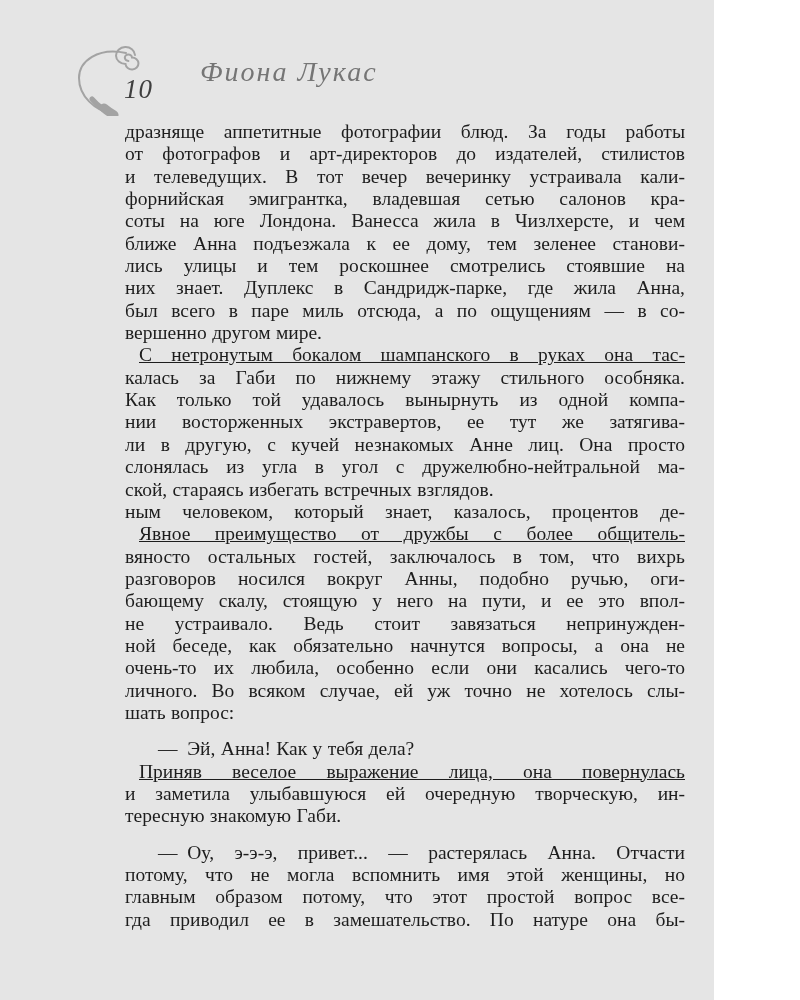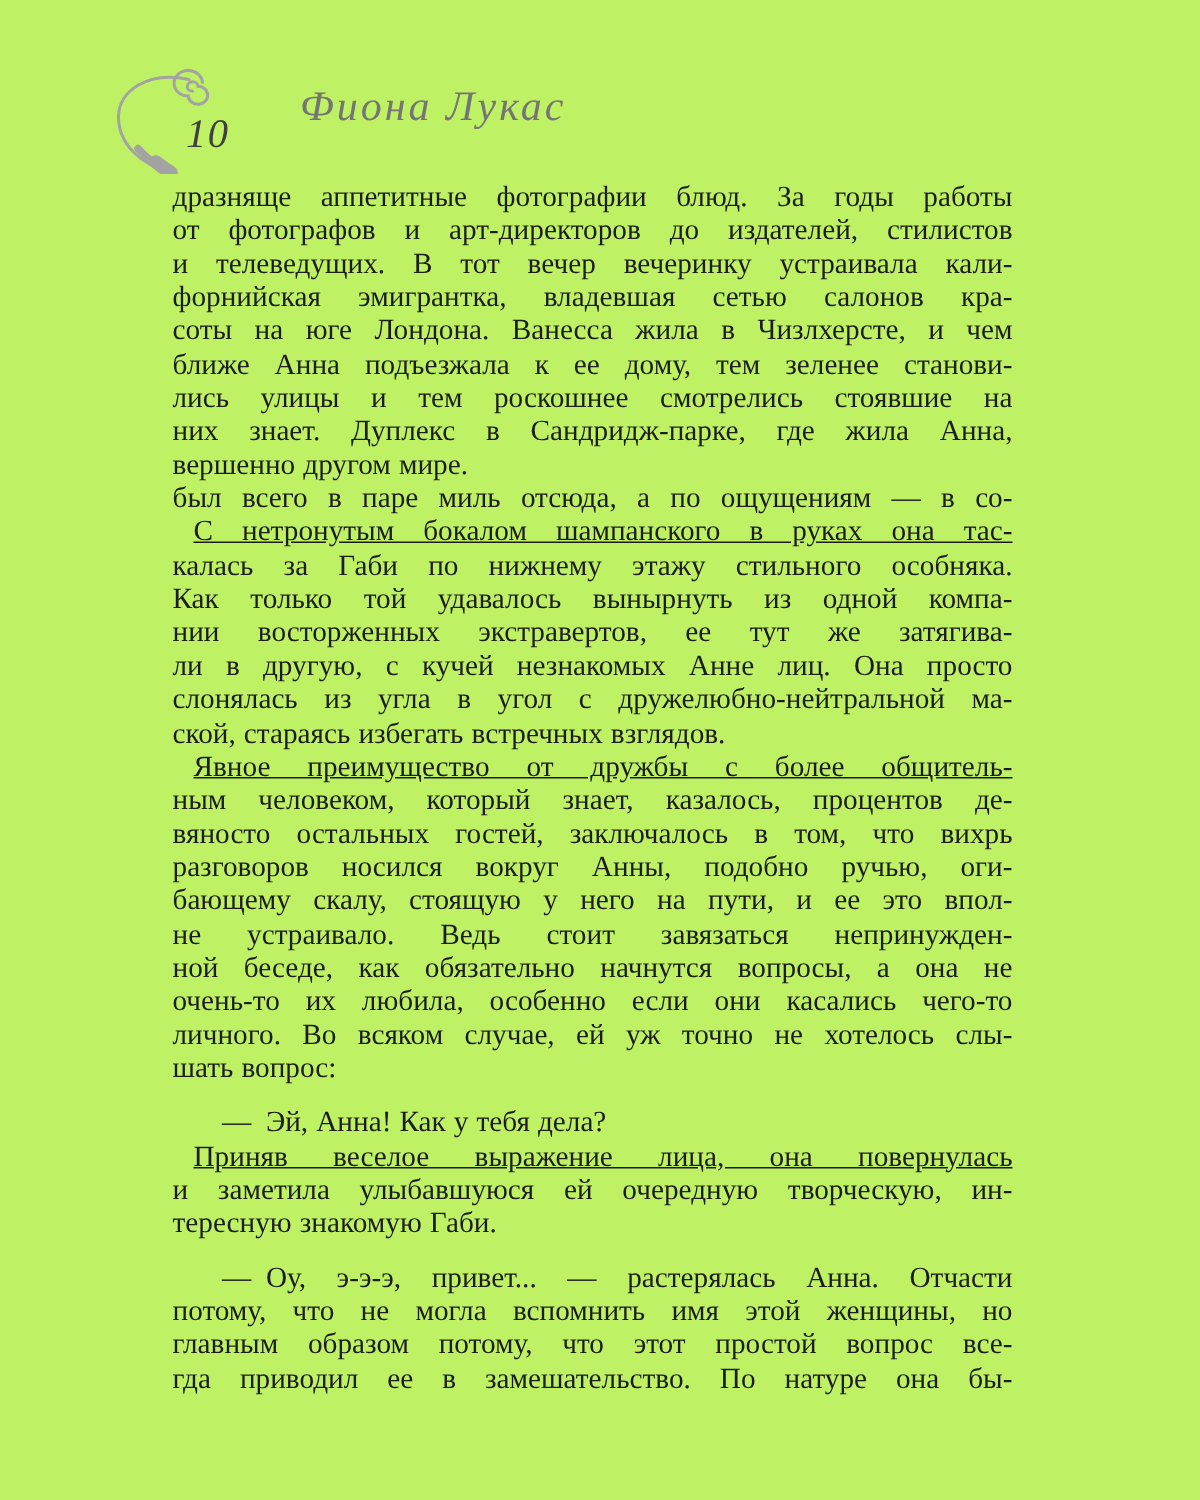--- a/index.html
+++ b/index.html
@@ -1,36 +1,36 @@
 <!DOCTYPE html>
 <html><head>
 <meta charset="utf-8">
 <style>
   html,body { margin:0; padding:0; background:#ffffff; }
   .page {
     position:relative;
-    width:800px; height:1000px;
-    background:#bef264;
+    width:714px; height:1000px;
+    background:#e5e5e5;
     overflow:hidden;
     font-family:"Liberation Serif", serif;
   }
   .header { position:absolute; left:0; top:0; width:800px; height:120px; }
   .ornament { position:absolute; left:74px; top:42px; width:68px; height:74px; }
   .page-number {
     position:absolute; left:124px; top:74px;
     font-style:italic; font-size:27px; color:#3f3f3f;
     letter-spacing:1px;
   }
   .author {
     position:absolute; left:200px; top:56px;
     font-style:italic; font-size:28px; color:#757575;
     letter-spacing:2px; white-space:nowrap;
   }
   .text-block {
-    position:absolute; left:115px; top:121px; width:560px;
+    position:absolute; left:125px; top:121px; width:560px;
     color:#1d1d1d;
   }
   .para { margin:0; padding:0; }
   .line {
     font-size:19.5px; line-height:22.35px;
     text-align:justify; text-align-last:justify;
     word-spacing:0.5px;
   }
   .line.last { text-align-last:left; }
   .line.indent { text-indent:14px;text-decoration:underline; }
@@ -60,35 +60,35 @@
   <div class="text-block">
       <div class="para">
         <div class="line">дразняще аппетитные фотографии блюд. За годы работы</div>
         <div class="line">от фотографов и арт-директоров до издателей, стилистов</div>
         <div class="line">и телеведущих. В тот вечер вечеринку устраивала кали-</div>
         <div class="line">форнийская эмигрантка, владевшая сетью салонов кра-</div>
         <div class="line">соты на юге Лондона. Ванесса жила в Чизлхерсте, и чем</div>
         <div class="line">ближе Анна подъезжала к ее дому, тем зеленее станови-</div>
         <div class="line">лись улицы и тем роскошнее смотрелись стоявшие на</div>
         <div class="line">них знает. Дуплекс в Сандридж-парке, где жила Анна,</div>
+        <div class="line">был всего в паре миль отсюда, а по ощущениям — в со-</div>
         <div class="line last">вершенно другом мире.</div>
-        <div class="line">был всего в паре миль отсюда, а по ощущениям — в со-</div>
       </div>
       <div class="para">
         <div class="line indent">С нетронутым бокалом шампанского в руках она тас-</div>
         <div class="line">калась за Габи по нижнему этажу стильного особняка.</div>
         <div class="line">Как только той удавалось вынырнуть из одной компа-</div>
         <div class="line">нии восторженных экстравертов, ее тут же затягива-</div>
         <div class="line">ли в другую, с кучей незнакомых Анне лиц. Она просто</div>
         <div class="line">слонялась из угла в угол с дружелюбно-нейтральной ма-</div>
         <div class="line last">ской, стараясь избегать встречных взглядов.</div>
       </div>
       <div class="para">
+        <div class="line">ным человеком, который знает, казалось, процентов де-</div>
         <div class="line indent">Явное преимущество от дружбы с более общитель-</div>
-        <div class="line">ным человеком, который знает, казалось, процентов де-</div>
         <div class="line">вяносто остальных гостей, заключалось в том, что вихрь</div>
         <div class="line">разговоров носился вокруг Анны, подобно ручью, оги-</div>
         <div class="line">бающему скалу, стоящую у него на пути, и ее это впол-</div>
         <div class="line">не устраивало. Ведь стоит завязаться непринужден-</div>
         <div class="line">ной беседе, как обязательно начнутся вопросы, а она не</div>
         <div class="line">очень-то их любила, особенно если они касались чего-то</div>
         <div class="line">личного. Во всяком случае, ей уж точно не хотелось слы-</div>
         <div class="line last">шать вопрос:</div>
       </div>
       <div class="para">

